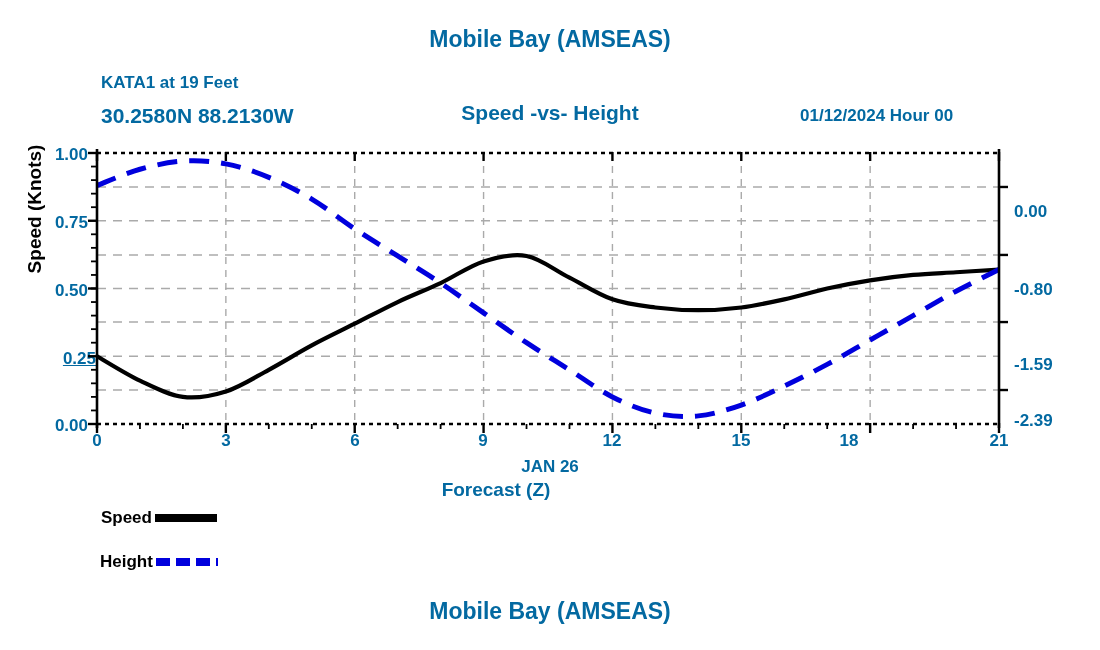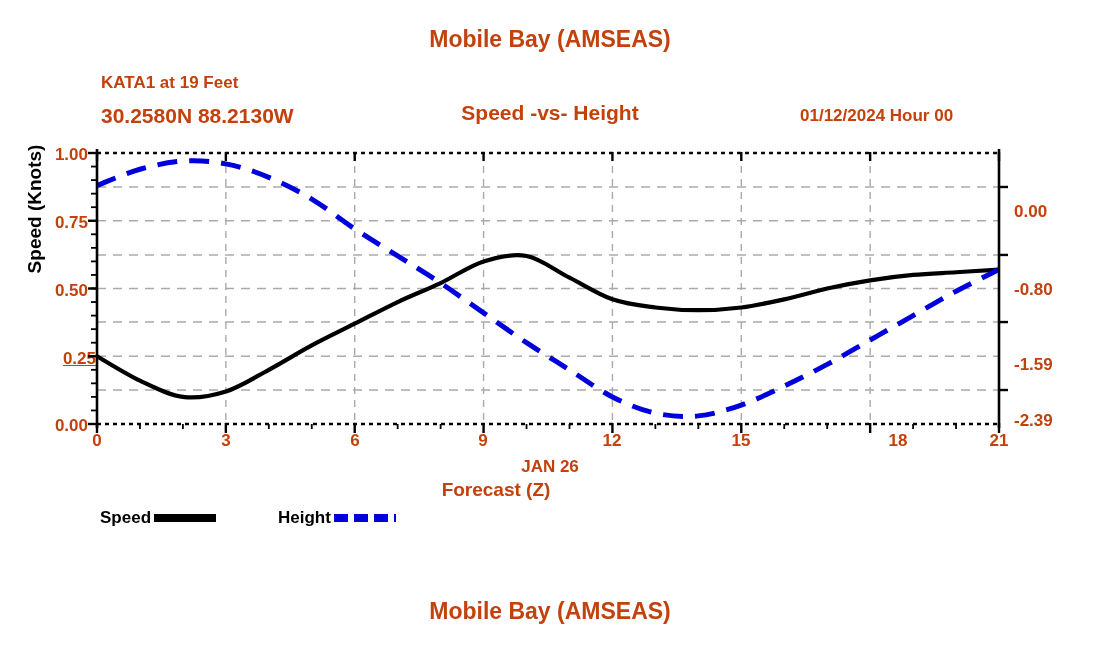--- a/index.html
+++ b/index.html
@@ -19,21 +19,21 @@
     position: absolute;
     left: 0;
     top: 0;
     width: 1100px;
     height: 650px;
   }
   .txt {
     position: absolute;
     font-family: "Liberation Sans", sans-serif;
     font-weight: bold;
-    color: #c2410c;
+    color: #0369a1;
     white-space: nowrap;
     line-height: 1;
   }
   #main-title {
     left: 0;
     top: 28px;
     width: 1100px;
     text-align: center;
     font-size: 23px;
   }
@@ -113,20 +113,21 @@
     text-align: center;
     font-size: 19px;
   }
   .legend {
     position: absolute;
     left: 100px;
     top: 508px;
     display: flex;
     align-items: center;
     gap: 12px;
+    flex-direction: column;
   }
   .legend-item {
     display: flex;
     align-items: center;
   }
   .legend-label {
     font-size: 17px;
     font-weight: bold;
     font-family: "Liberation Sans", sans-serif;
   }
@@ -172,21 +173,21 @@
   <div class="txt ytick-right" style="left:1014px; top:281px;">-0.80</div>
   <div class="txt ytick-right" style="left:1014px; top:356px;">-1.59</div>
   <div class="txt ytick-right" style="left:1014px; top:412px;">-2.39</div>
 
   <div class="txt xtick" style="left:67px;">0</div>
   <div class="txt xtick" style="left:196px;">3</div>
   <div class="txt xtick" style="left:325px;">6</div>
   <div class="txt xtick" style="left:453px;">9</div>
   <div class="txt xtick" style="left:582px;">12</div>
   <div class="txt xtick" style="left:711px;">15</div>
-  <div class="txt xtick" style="left:868px;">18</div>
+  <div class="txt xtick" style="left:819px;">18</div>
   <div class="txt xtick" style="left:969px;">21</div>
 
   <div class="txt" id="xaxis-date">JAN 26</div>
   <div class="txt" id="xaxis-label">Forecast (Z)</div>
 
   <svg class="plot" id="plot-svg" width="1100" height="650" style="position:absolute; left:0; top:0;">
       <line x1="225.85714285714286" y1="153" x2="225.85714285714286" y2="424" stroke="#aaaaaa" stroke-width="1.4" stroke-dasharray="7,6"></line>
       <line x1="354.7142857142857" y1="153" x2="354.7142857142857" y2="424" stroke="#aaaaaa" stroke-width="1.4" stroke-dasharray="7,6"></line>
       <line x1="483.57142857142856" y1="153" x2="483.57142857142856" y2="424" stroke="#aaaaaa" stroke-width="1.4" stroke-dasharray="7,6"></line>
       <line x1="612.4285714285714" y1="153" x2="612.4285714285714" y2="424" stroke="#aaaaaa" stroke-width="1.4" stroke-dasharray="7,6"></line>

